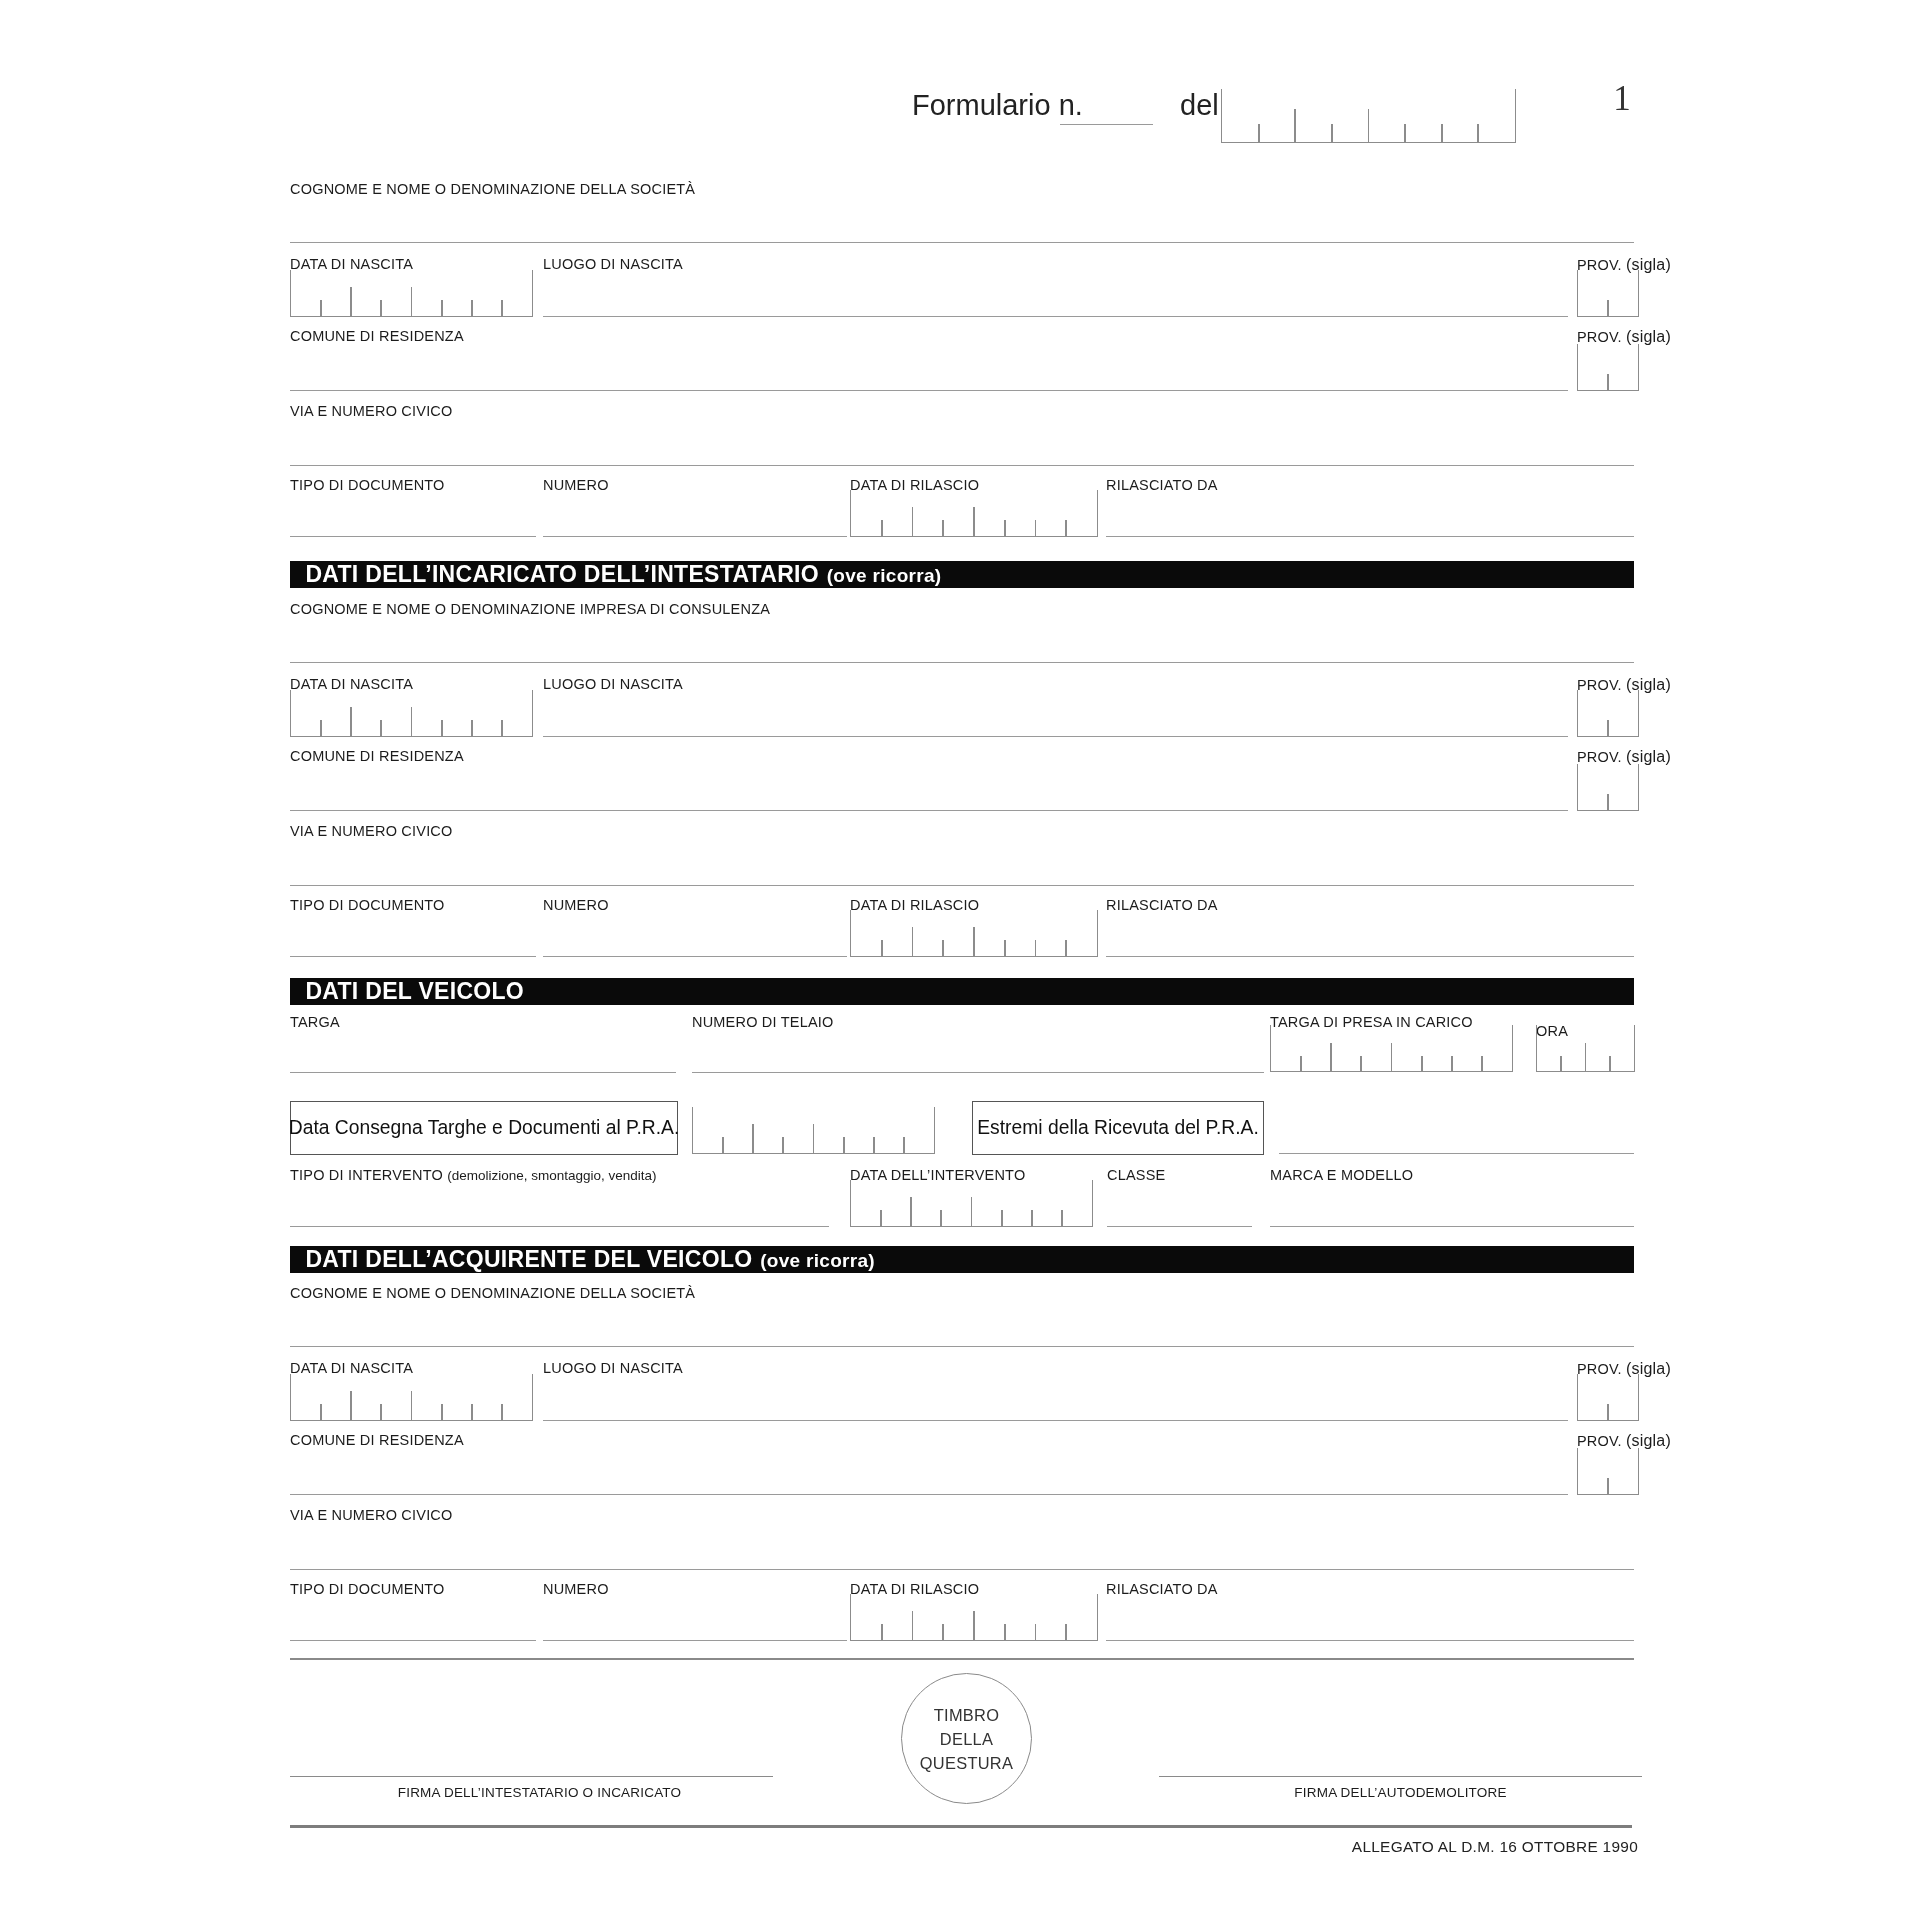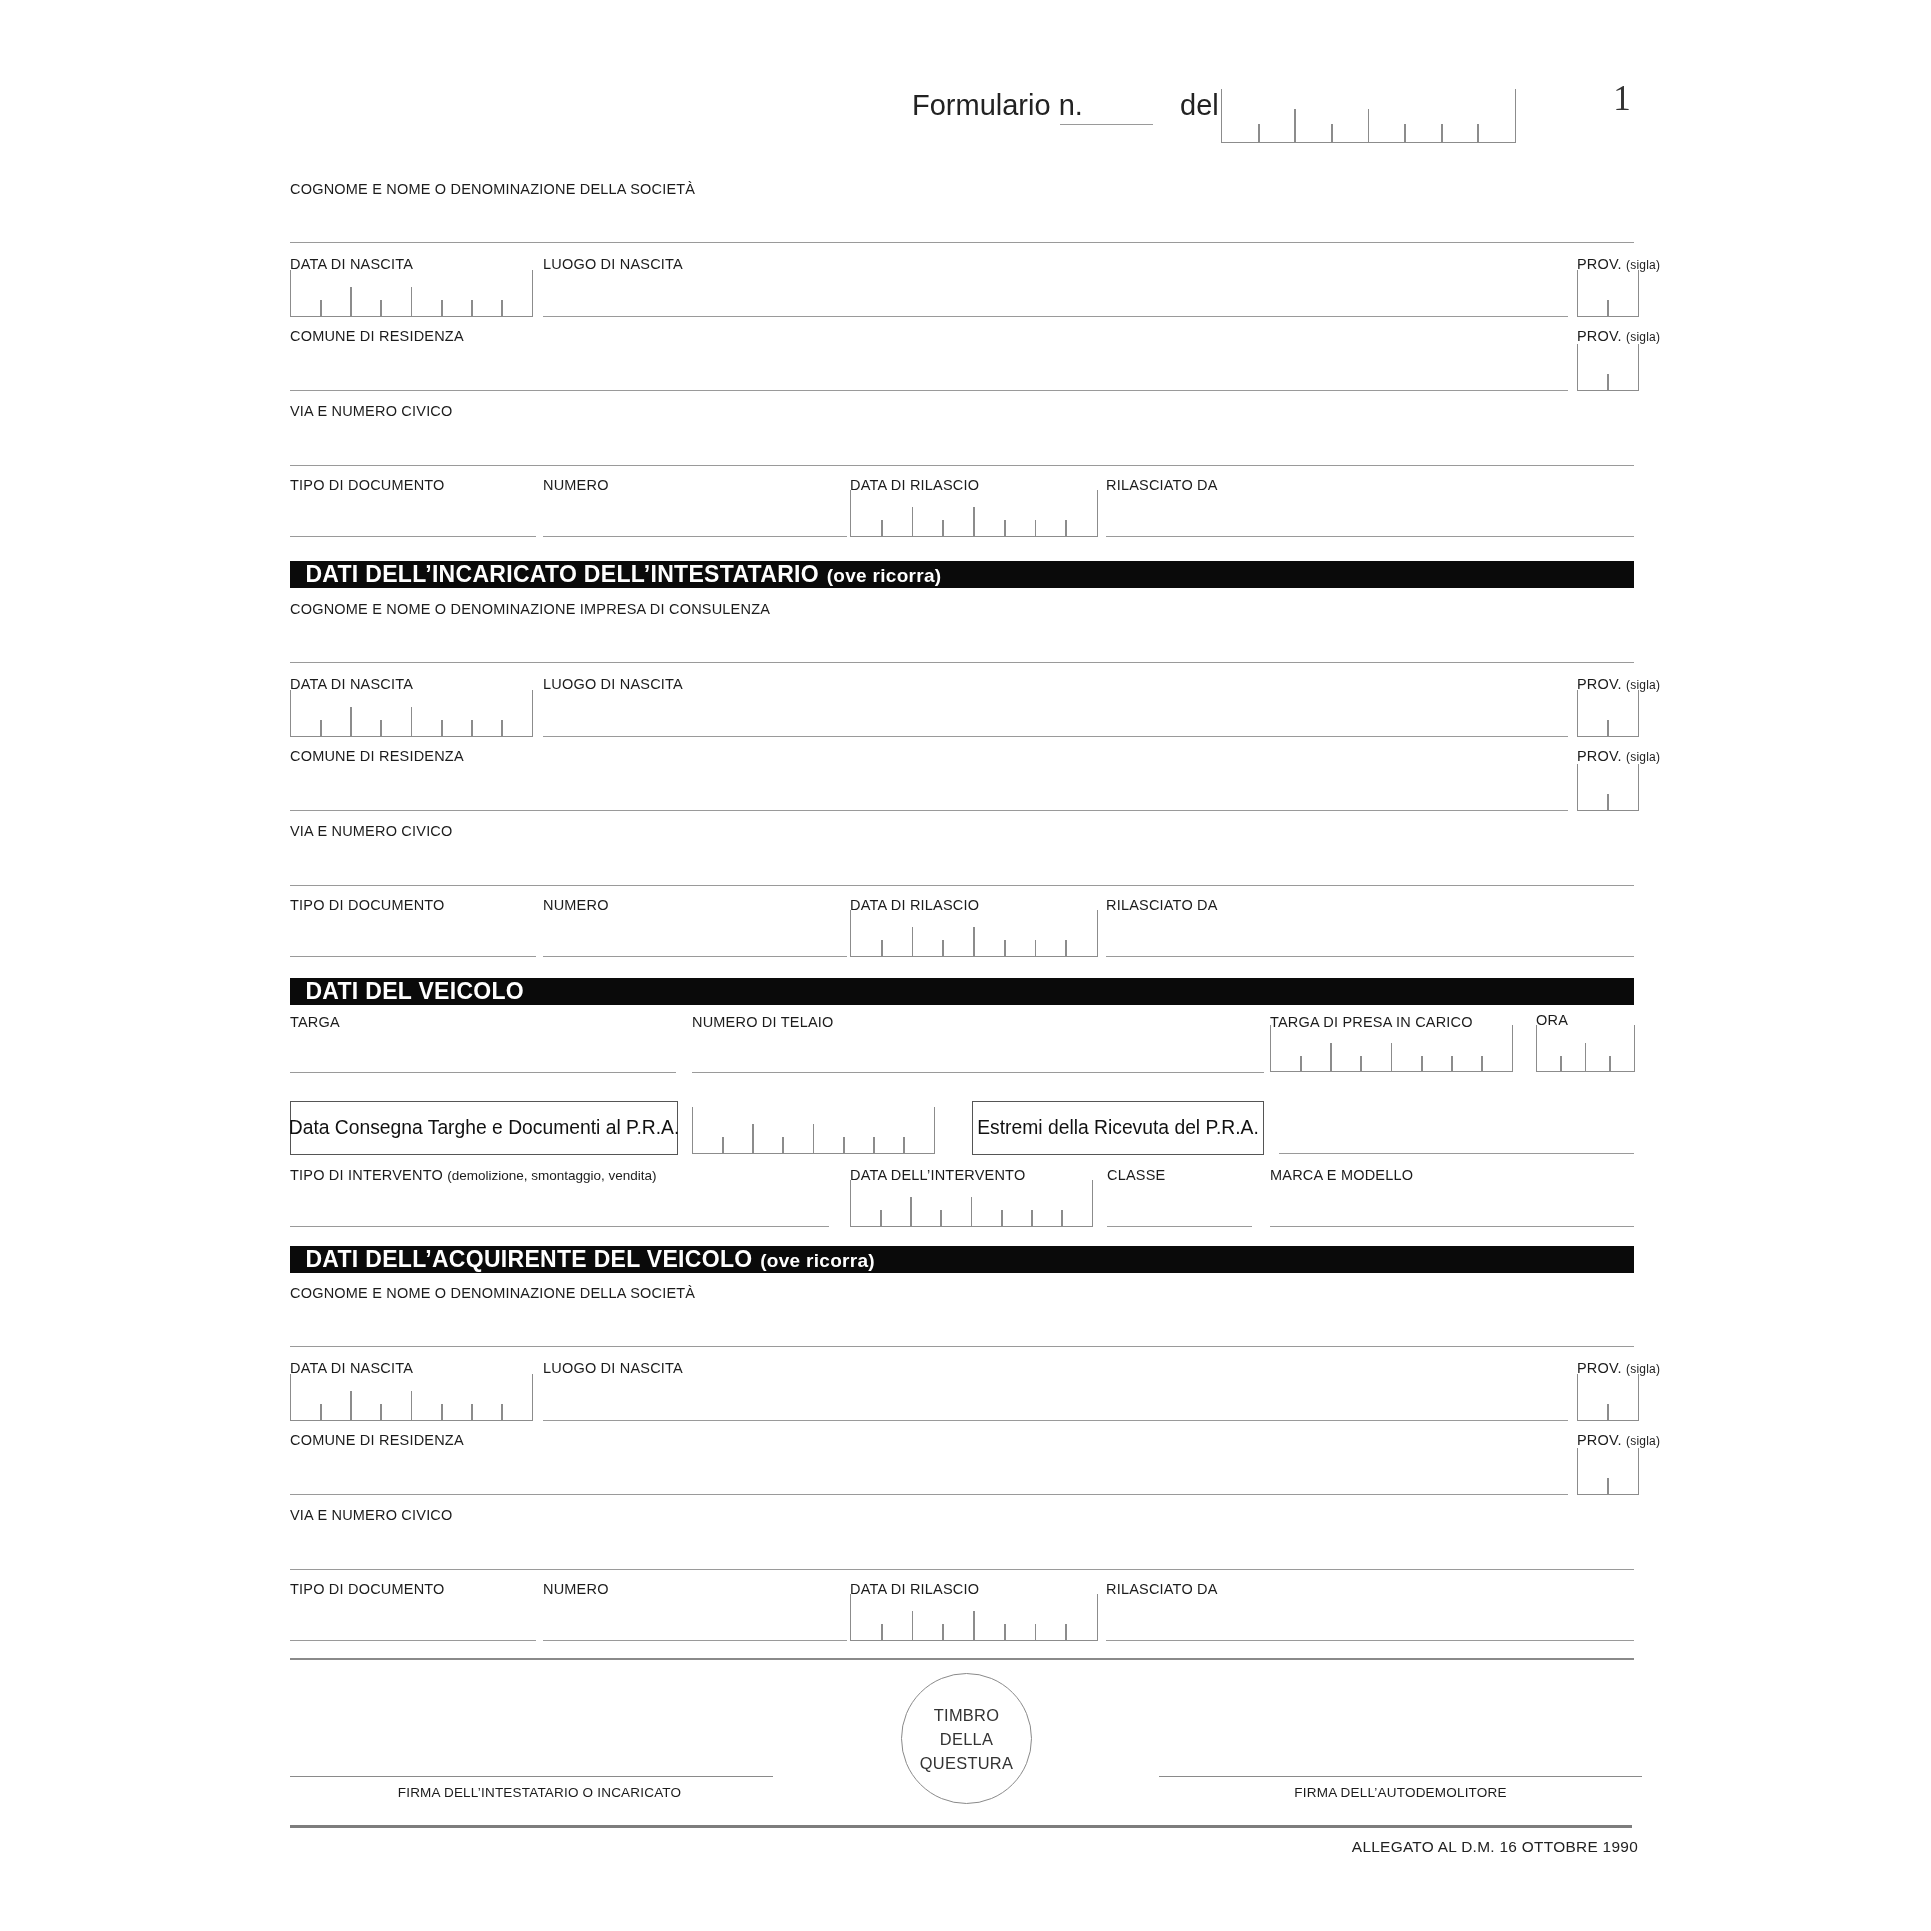--- a/index.html
+++ b/index.html
@@ -9,21 +9,21 @@
   }
   .bar {
     position:absolute; left:290px; width:1329px; height:27px; background:#0a0a0a;
     color:#fff; font-weight:bold; font-size:23px; line-height:27px;
     padding-left:15.4px; letter-spacing:0.3px; white-space:nowrap;
   }
   .bar .suffix { font-size:19px; font-weight:bold; margin-left:7.7px; }
   .bar .suffix:empty { margin-left:0; }
   .lbl { position:absolute; font-size:14.5px; color:#1c1c1c; letter-spacing:0.2px; white-space:nowrap; }
   .lbl .note { font-size:13.5px; letter-spacing:0; }
-  .lbl .sigla { font-size:12px; }
+  .lbl .sigla { font-size:16px; }
   .wline { position:absolute; height:0; border-bottom:1.9px solid #9a9a9a; }
   .comb {
     position:absolute;
     border-left:1.9px solid #8c8c8c; border-right:1.9px solid #8c8c8c; border-bottom:1.9px solid #8c8c8c;
   }
   .comb .tick { position:absolute; bottom:0; width:1.9px; background:#8c8c8c; }
   .comb .tick.s { height:34%; }
   .comb .tick.m { height:62%; }
   .pblock { position:absolute; left:290px; width:1344px; height:367px; }
   .vblock { position:absolute; left:290px; width:1344px; height:232px; }
@@ -169,21 +169,21 @@
   </div>
 
   <div class="bar" style="top:978px;">
     <span>DATI DEL VEICOLO</span><span class="suffix"></span>
   </div>
 
   <div class="vblock" style="top:1010px;">
     <div class="lbl" style="left:0; top:3.9px;">TARGA</div>
     <div class="lbl" style="left:402px; top:3.9px;">NUMERO DI TELAIO</div>
     <div class="lbl" style="left:980px; top:3.9px;">TARGA DI PRESA IN CARICO</div>
-    <div class="lbl" style="left:1246px; top:2px;">ORA</div>
+    <div class="lbl" style="left:1246px; top:13px;">ORA</div>
     <div class="comb" style="left:980px; top:15.4px; width:241px; height:46px;">
         <div class="tick s" style="left: calc(12.5% - 1px);"></div>
         <div class="tick m" style="left: calc(25% - 1px);"></div>
         <div class="tick s" style="left: calc(37.5% - 1px);"></div>
         <div class="tick m" style="left: calc(50% - 1px);"></div>
         <div class="tick s" style="left: calc(62.5% - 1px);"></div>
         <div class="tick s" style="left: calc(75% - 1px);"></div>
         <div class="tick s" style="left: calc(87.5% - 1px);"></div>
       </div>
     <div class="comb" style="left:1246px; top:15.4px; width:97px; height:46px;">

